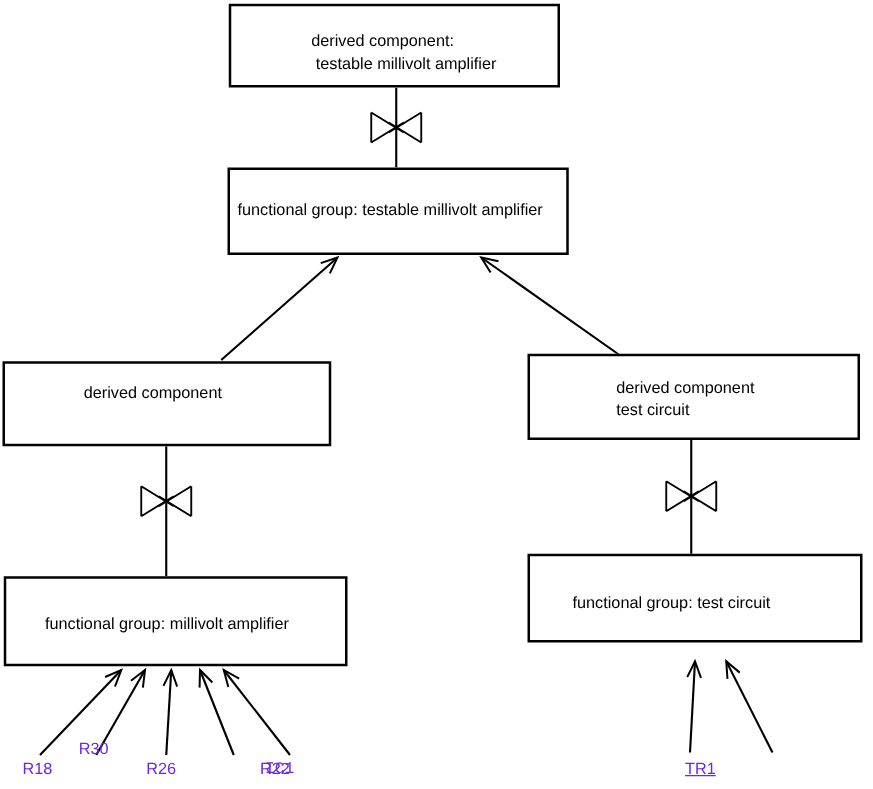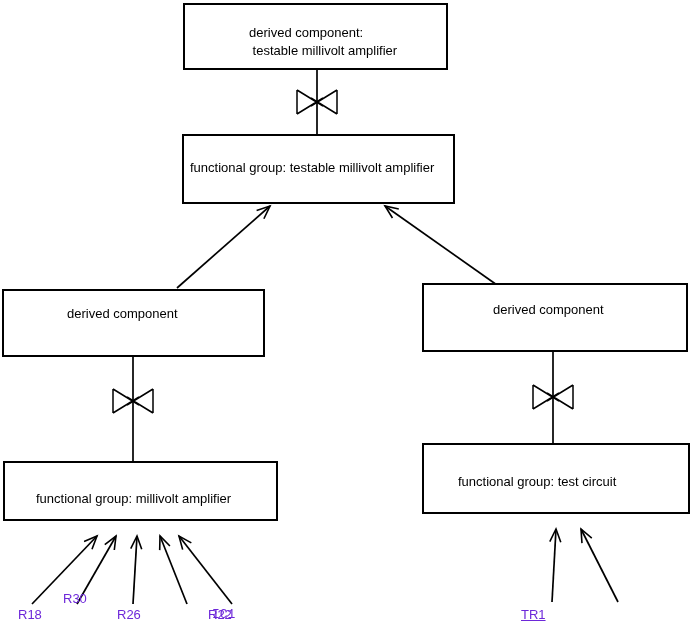--- a/index.html
+++ b/index.html
@@ -10,30 +10,30 @@
   svg.connectors { position:absolute; left:0; top:0; width:698px; height:631px; }
   .node {
     position:absolute; box-sizing:border-box; border:2px solid #000000;
     background:#ffffff; font-size:13px; line-height:18px; color:#000000;
   }
   .node .bl { white-space:pre; }
   
   #n-top-derived      { left:183px; top:3px;   width:265px; height:67px; padding:19px 4px 0 64px; }
   #n-top-functional   { left:182px; top:134px; width:273px; height:70px; padding:23px 4px 0 6px; }
   #n-left-derived     { left:2px;   top:289px; width:263px; height:68px; padding:14px 4px 0 63px; }
-  #n-left-functional  { left:3px;   top:461px; width:275px; height:60px; padding:27px 4px 0 31px; }
+  #n-left-functional  { left:3px;   top:461px; width:275px; height:72px; padding:27px 4px 0 31px; }
   #n-right-derived    { left:422px; top:283px; width:266px; height:69px; padding:16px 4px 0 69px; }
   #n-right-functional { left:422px; top:443px; width:268px; height:71px; padding:28px 4px 0 34px; }
   .comp { position:absolute; font-size:13px; line-height:14px; color:#6d28d9; }
   #c-r18 { left:18px;  top:608px; }
   #c-r30 { left:63px;  top:592px; }
   #c-r26 { left:117px; top:608px;text-align:right; }
   #c-r22 { left:168px; top:608px;margin-left:40px; }
   #c-ic1 { left:212px; top:608px;font-family:Liberation Mono, monospace; }
-  #c-tr1 { left:521px; top:608px;text-decoration:underline; }
+  #c-tr1 { left:548px; top:608px;text-decoration:underline; }
   #c-r36 { left:608px; top:608px;margin-top:28px; }
 </style>
 </head>
 <body>
 
 <div class="canvas">
 
   <svg class="connectors" viewBox="0 0 698 631" xmlns="http://www.w3.org/2000/svg">
     <defs>
       <marker id="ah" markerWidth="18" markerHeight="16" refX="14" refY="6.5" orient="auto" markerUnits="userSpaceOnUse">
@@ -84,20 +84,21 @@
   <div class="node" id="n-left-derived">
     <div class="bl">derived component</div>
   </div>
 
   <div class="node" id="n-left-functional">
     <div class="bl">functional group: millivolt amplifier</div>
   </div>
 
   <div class="node" id="n-right-derived">
     <div class="bl">derived component</div>
+    <div class="bl">test circuit</div>
   </div>
 
   <div class="node" id="n-right-functional">
     <div class="bl">functional group: test circuit</div>
   </div>
 
   <span class="comp" id="c-r18">R18</span>
   <span class="comp" id="c-r30">R30</span>
   <span class="comp" id="c-r26">R26</span>
   <span class="comp" id="c-r22">R22</span>

